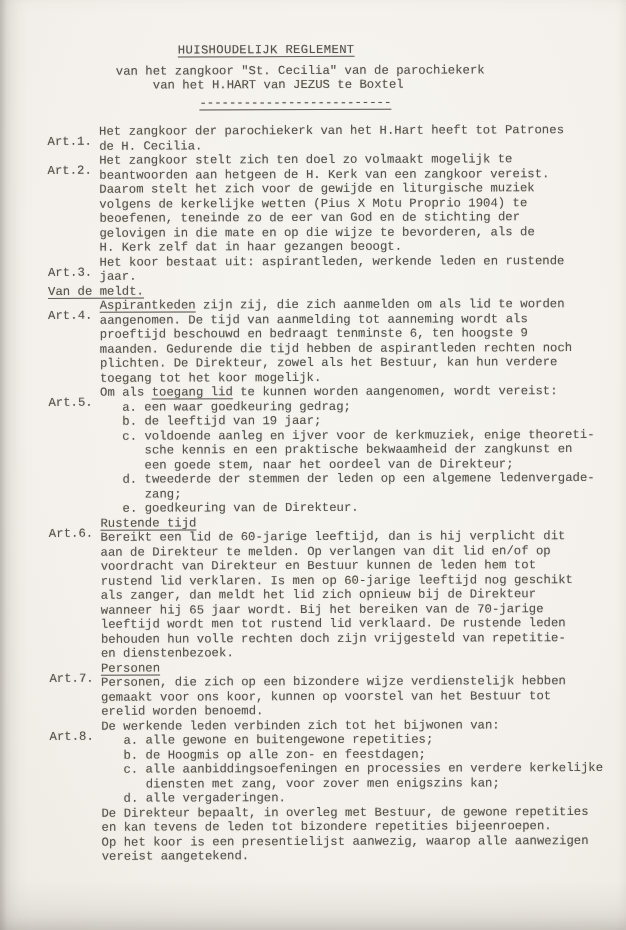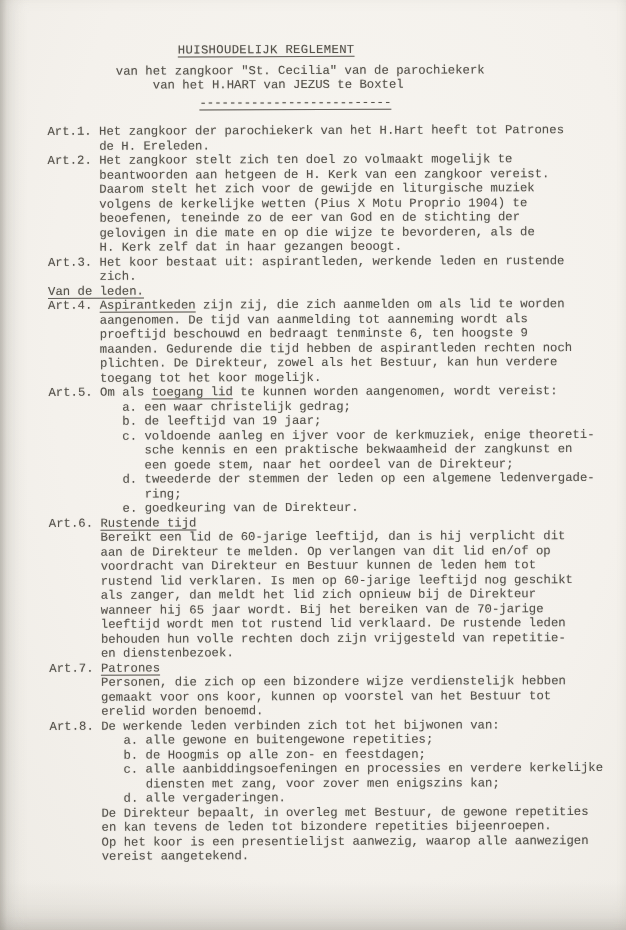--- a/index.html
+++ b/index.html
@@ -39,73 +39,73 @@
     text-decoration-color: rgba(87,84,77,0.85);
   }
   .doc-body {
     position: absolute; top: 124px; left: 47px; width: 560px;
   }
   .line {
     position: relative;
     height: 14.5px; line-height: 14.5px;
     white-space: pre;
   }
-  .line .label { position: absolute; left: 0; top: 0; }
+  .line .label { position: absolute; left: 0; top: 10px; }
   .line .text { display: block; }
 </style>
 </head>
 <body>
 
 <div class="paper-vignette"></div>
 
 <div class="doc">
   <div class="hdr-line hdr-title"><span class="u">HUISHOUDELIJK REGLEMENT</span></div>
   <div class="hdr-line hdr-sub1">van het zangkoor "St. Cecilia" van de parochiekerk</div>
   <div class="hdr-line hdr-sub2">van het H.HART van JEZUS te Boxtel</div>
   <div class="hdr-line hdr-sep"><span class="u">--------------------------</span></div>
 
   <div class="doc-body">
       <div class="line"><span class="label">Art.1.</span><span class="text" style="padding-left: 7ch;"><span>Het zangkoor der parochiekerk van het H.Hart heeft tot Patrones</span></span></div>
-      <div class="line"><span class="text" style="padding-left: 7ch;"><span>de H. Ereleden.</span></span></div>
+      <div class="line"><span class="text" style="padding-left: 7ch;"><span>de H. Cecilia.</span></span></div>
       <div class="line"><span class="label">Art.2.</span><span class="text" style="padding-left: 7ch;"><span>Het zangkoor stelt zich ten doel zo volmaakt mogelijk te</span></span></div>
       <div class="line"><span class="text" style="padding-left: 7ch;"><span>beantwoorden aan hetgeen de H. Kerk van een zangkoor vereist.</span></span></div>
       <div class="line"><span class="text" style="padding-left: 7ch;"><span>Daarom stelt het zich voor de gewijde en liturgische muziek</span></span></div>
       <div class="line"><span class="text" style="padding-left: 7ch;"><span>volgens de kerkelijke wetten (Pius X Motu Proprio 1904) te</span></span></div>
       <div class="line"><span class="text" style="padding-left: 7ch;"><span>beoefenen, teneinde zo de eer van God en de stichting der</span></span></div>
       <div class="line"><span class="text" style="padding-left: 7ch;"><span>gelovigen in die mate en op die wijze te bevorderen, als de</span></span></div>
       <div class="line"><span class="text" style="padding-left: 7ch;"><span>H. Kerk zelf dat in haar gezangen beoogt.</span></span></div>
       <div class="line"><span class="label">Art.3.</span><span class="text" style="padding-left: 7ch;"><span>Het koor bestaat uit: aspirantleden, werkende leden en rustende</span></span></div>
-      <div class="line"><span class="text" style="padding-left: 7ch;"><span>zich.</span></span></div>
-      <div class="line"><span class="text" style="padding-left: 0ch;"><span class="u">Van de leden.</span></span></div>
+      <div class="line"><span class="text" style="padding-left: 7ch;"><span>jaar.</span></span></div>
+      <div class="line"><span class="text" style="padding-left: 0ch;"><span class="u">Van de meldt.</span></span></div>
       <div class="line"><span class="label">Art.4.</span><span class="text" style="padding-left: 7ch;"><span class="u">Aspirantkeden</span><span> zijn zij, die zich aanmelden om als lid te worden</span></span></div>
       <div class="line"><span class="text" style="padding-left: 7ch;"><span>aangenomen. De tijd van aanmelding tot aanneming wordt als</span></span></div>
       <div class="line"><span class="text" style="padding-left: 7ch;"><span>proeftijd beschouwd en bedraagt tenminste 6, ten hoogste 9</span></span></div>
       <div class="line"><span class="text" style="padding-left: 7ch;"><span>maanden. Gedurende die tijd hebben de aspirantleden rechten noch</span></span></div>
       <div class="line"><span class="text" style="padding-left: 7ch;"><span>plichten. De Direkteur, zowel als het Bestuur, kan hun verdere</span></span></div>
       <div class="line"><span class="text" style="padding-left: 7ch;"><span>toegang tot het koor mogelijk.</span></span></div>
       <div class="line"><span class="label">Art.5.</span><span class="text" style="padding-left: 7ch;"><span>Om als </span><span class="u">toegang lid</span><span> te kunnen worden aangenomen, wordt vereist:</span></span></div>
-      <div class="line"><span class="text" style="padding-left: 10ch;"><span>a. een waar christelijk gedrag;</span></span></div>
+      <div class="line"><span class="text" style="padding-left: 10ch;"><span>a. een waar goedkeuring gedrag;</span></span></div>
       <div class="line"><span class="text" style="padding-left: 10ch;"><span>b. de leeftijd van 19 jaar;</span></span></div>
       <div class="line"><span class="text" style="padding-left: 10ch;"><span>c. voldoende aanleg en ijver voor de kerkmuziek, enige theoreti-</span></span></div>
       <div class="line"><span class="text" style="padding-left: 13ch;"><span>sche kennis en een praktische bekwaamheid der zangkunst en</span></span></div>
       <div class="line"><span class="text" style="padding-left: 13ch;"><span>een goede stem, naar het oordeel van de Direkteur;</span></span></div>
       <div class="line"><span class="text" style="padding-left: 10ch;"><span>d. tweederde der stemmen der leden op een algemene ledenvergade-</span></span></div>
-      <div class="line"><span class="text" style="padding-left: 13ch;"><span>ring;</span></span></div>
+      <div class="line"><span class="text" style="padding-left: 13ch;"><span>zang;</span></span></div>
       <div class="line"><span class="text" style="padding-left: 10ch;"><span>e. goedkeuring van de Direkteur.</span></span></div>
       <div class="line"><span class="label">Art.6.</span><span class="text" style="padding-left: 7ch;"><span class="u">Rustende tijd</span></span></div>
       <div class="line"><span class="text" style="padding-left: 7ch;"><span>Bereikt een lid de 60-jarige leeftijd, dan is hij verplicht dit</span></span></div>
       <div class="line"><span class="text" style="padding-left: 7ch;"><span>aan de Direkteur te melden. Op verlangen van dit lid en/of op</span></span></div>
       <div class="line"><span class="text" style="padding-left: 7ch;"><span>voordracht van Direkteur en Bestuur kunnen de leden hem tot</span></span></div>
       <div class="line"><span class="text" style="padding-left: 7ch;"><span>rustend lid verklaren. Is men op 60-jarige leeftijd nog geschikt</span></span></div>
       <div class="line"><span class="text" style="padding-left: 7ch;"><span>als zanger, dan meldt het lid zich opnieuw bij de Direkteur</span></span></div>
       <div class="line"><span class="text" style="padding-left: 7ch;"><span>wanneer hij 65 jaar wordt. Bij het bereiken van de 70-jarige</span></span></div>
       <div class="line"><span class="text" style="padding-left: 7ch;"><span>leeftijd wordt men tot rustend lid verklaard. De rustende leden</span></span></div>
       <div class="line"><span class="text" style="padding-left: 7ch;"><span>behouden hun volle rechten doch zijn vrijgesteld van repetitie-</span></span></div>
       <div class="line"><span class="text" style="padding-left: 7ch;"><span>en dienstenbezoek.</span></span></div>
-      <div class="line"><span class="label">Art.7.</span><span class="text" style="padding-left: 7ch;"><span class="u">Patrones</span></span></div>
+      <div class="line"><span class="label">Art.7.</span><span class="text" style="padding-left: 7ch;"><span class="u">Personen</span></span></div>
       <div class="line"><span class="text" style="padding-left: 7ch;"><span>Personen, die zich op een bizondere wijze verdienstelijk hebben</span></span></div>
       <div class="line"><span class="text" style="padding-left: 7ch;"><span>gemaakt voor ons koor, kunnen op voorstel van het Bestuur tot</span></span></div>
       <div class="line"><span class="text" style="padding-left: 7ch;"><span>erelid worden benoemd.</span></span></div>
       <div class="line"><span class="label">Art.8.</span><span class="text" style="padding-left: 7ch;"><span>De werkende leden verbinden zich tot het bijwonen van:</span></span></div>
       <div class="line"><span class="text" style="padding-left: 10ch;"><span>a. alle gewone en buitengewone repetities;</span></span></div>
       <div class="line"><span class="text" style="padding-left: 10ch;"><span>b. de Hoogmis op alle zon- en feestdagen;</span></span></div>
       <div class="line"><span class="text" style="padding-left: 10ch;"><span>c. alle aanbiddingsoefeningen en processies en verdere kerkelijke</span></span></div>
       <div class="line"><span class="text" style="padding-left: 13ch;"><span>diensten met zang, voor zover men enigszins kan;</span></span></div>
       <div class="line"><span class="text" style="padding-left: 10ch;"><span>d. alle vergaderingen.</span></span></div>
       <div class="line"><span class="text" style="padding-left: 7ch;"><span>De Direkteur bepaalt, in overleg met Bestuur, de gewone repetities</span></span></div>

